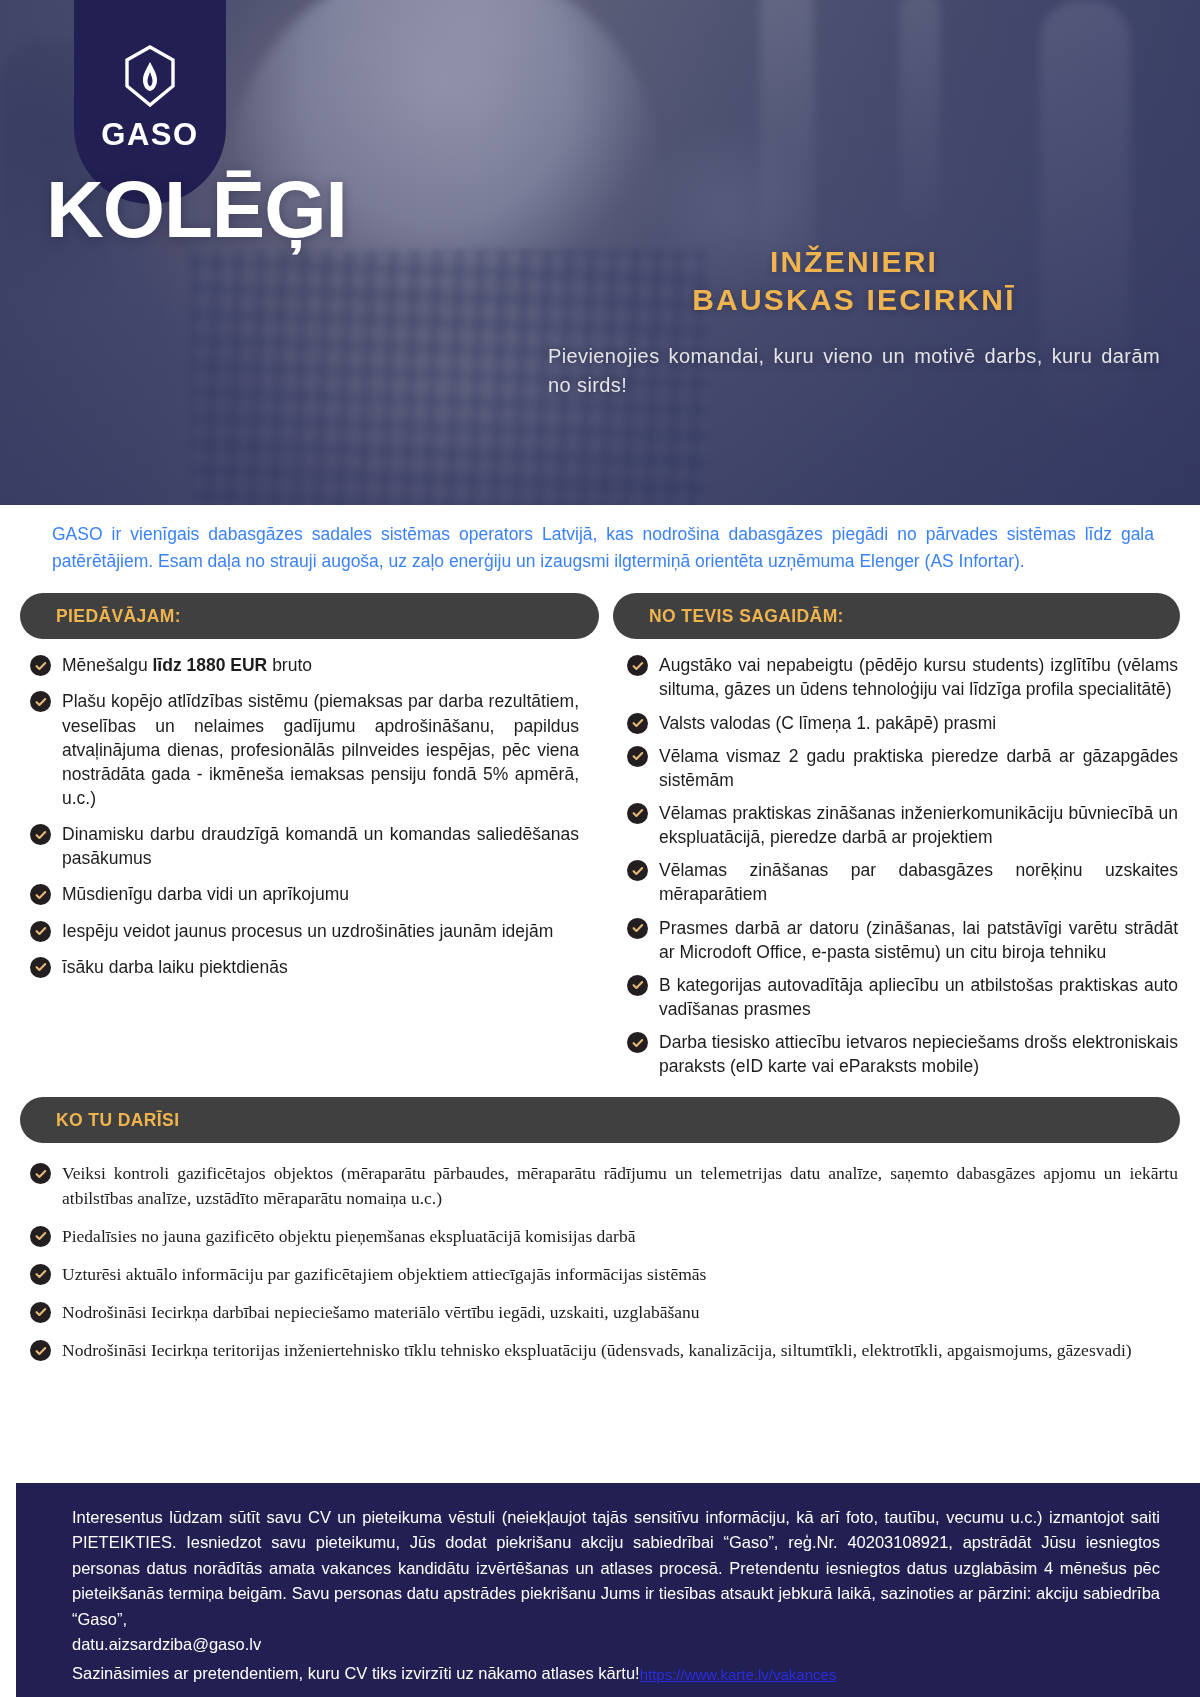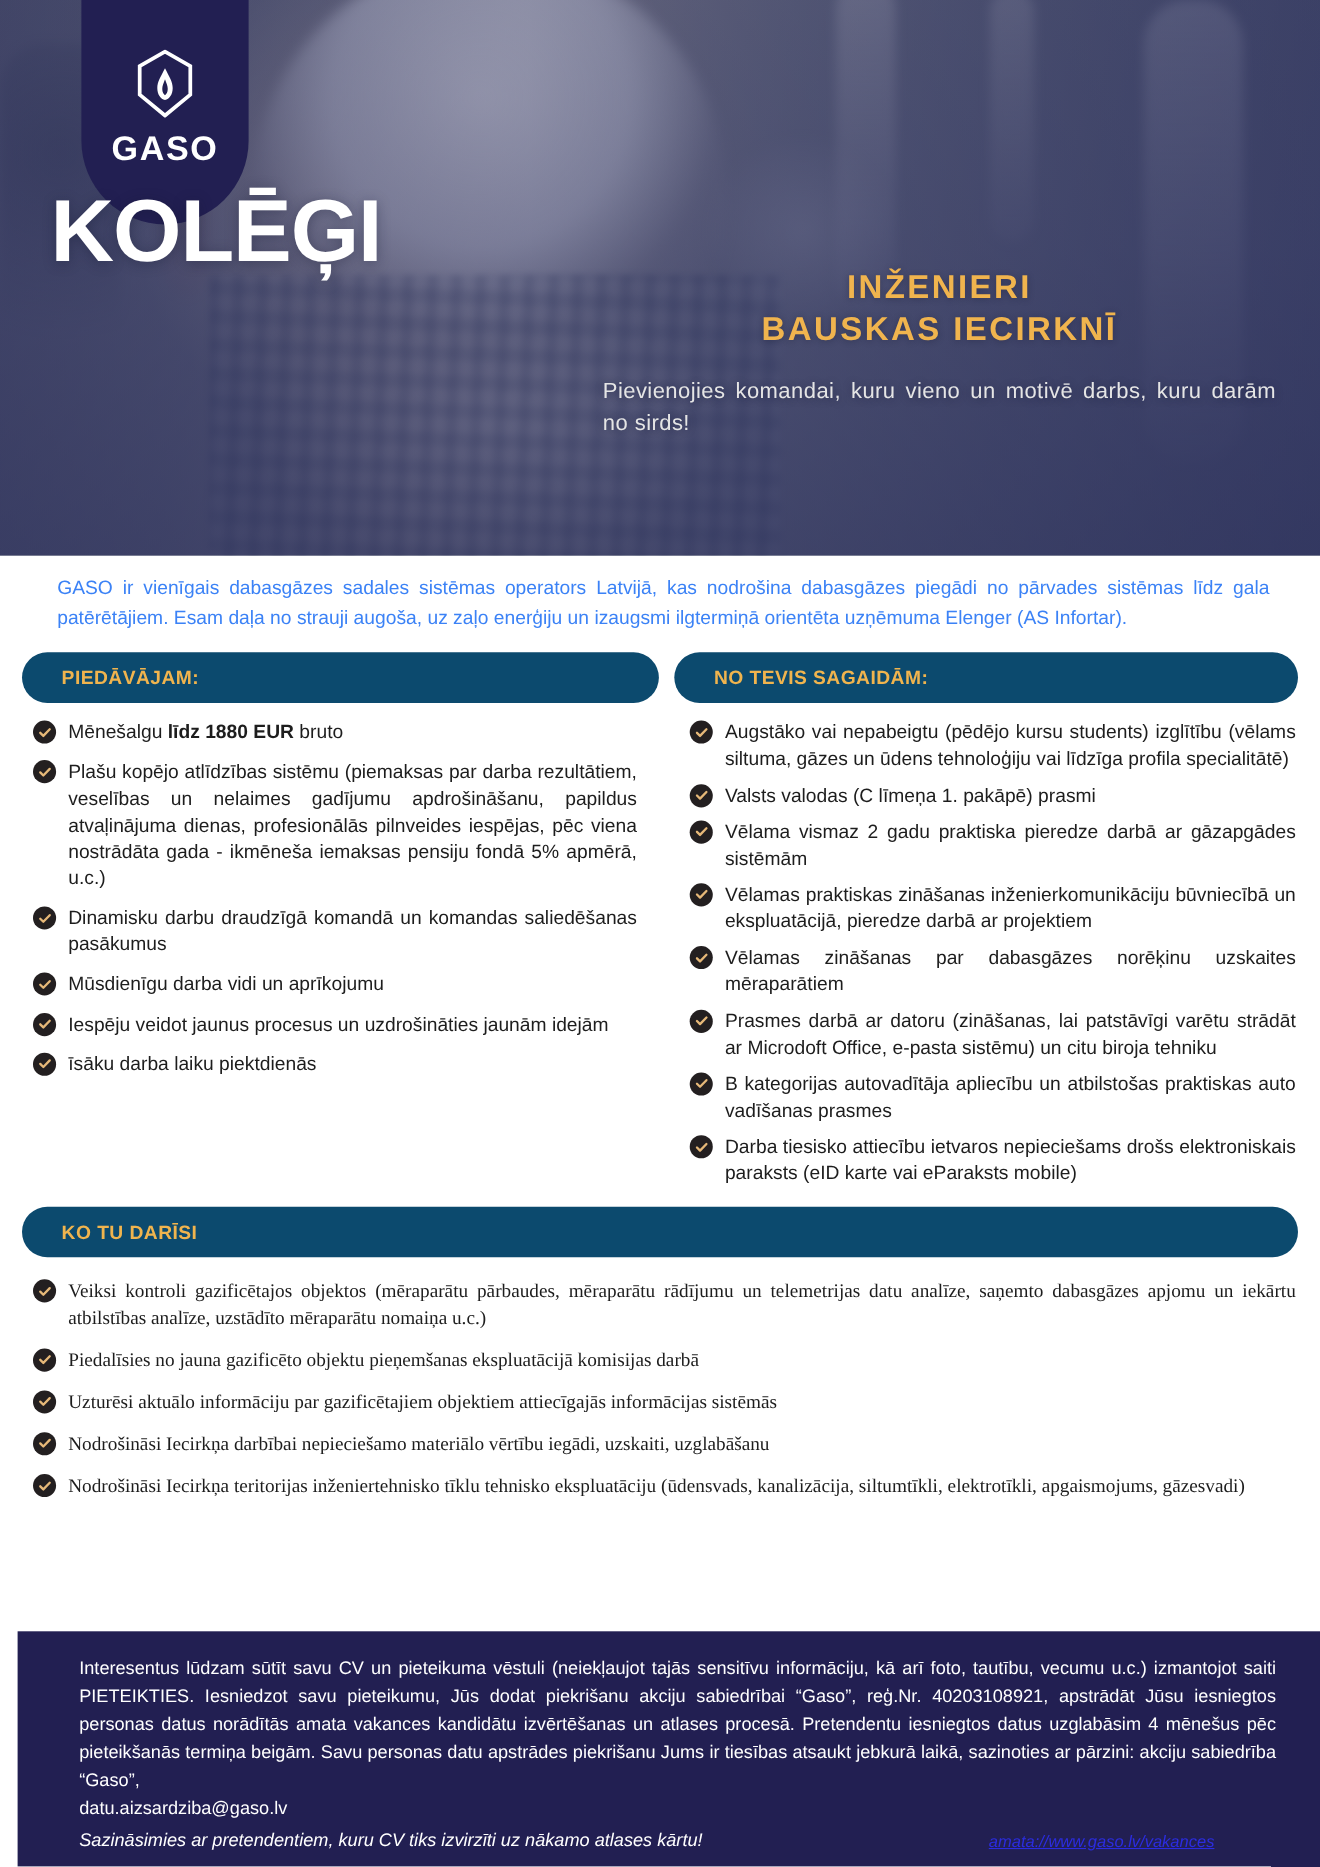--- a/index.html
+++ b/index.html
@@ -154,21 +154,21 @@
   .intro {
     padding: 16px 46px 14px 52px;
     color: #3b82f6;
     font-size: 17.5px;
     line-height: 1.55;
     text-align: justify;
   }
 
   
   .bar {
-    background: #0c4a6e;
+    background: #404040;
     border-radius: 26px;
     height: 46px;
     display: flex;
     align-items: center;
   }
   .bar-label {
     color: #f0b44e;
     font-size: 17.5px;
     font-weight: 700;
     letter-spacing: 0.4px;
@@ -235,22 +235,21 @@
   .footer-text {
     font-size: 16.5px;
     line-height: 1.55;
     text-align: justify;
   }
   .footer-email { font-size: 16.5px; line-height: 1.55; }
   .footer-bottom {
     margin-top: 6px;
     display: flex;
     align-items: flex-end;
-    justify-content: space-between;
-    font-style: italic;
+    justify-content: flex-start;
   }
   .footer-closing { font-size: 16.5px; }
   .footer-link {
     color: #2b2ce0;
     font-size: 15px;
     text-decoration: underline;
     margin-right: 56px;
   }
 </style>
 </head>
@@ -415,17 +414,17 @@
             </svg>
           </span><span>Nodrošināsi Iecirkņa teritorijas inženiertehnisko tīklu tehnisko ekspluatāciju (ūdensvads, kanalizācija, siltumtīkli, elektrotīkli, apgaismojums, gāzesvadi)</span></li>
       </ul>
   </div>
 
   <div class="footer">
     <div class="footer-text">Interesentus lūdzam sūtīt savu CV un pieteikuma vēstuli (neiekļaujot tajās sensitīvu informāciju, kā arī foto, tautību, vecumu u.c.) izmantojot saiti PIETEIKTIES. Iesniedzot savu pieteikumu, Jūs dodat piekrišanu akciju sabiedrībai “Gaso”, reģ.Nr. 40203108921, apstrādāt Jūsu iesniegtos personas datus norādītās amata vakances kandidātu izvērtēšanas un atlases procesā. Pretendentu iesniegtos datus uzglabāsim 4 mēnešus pēc pieteikšanās termiņa beigām. Savu personas datu apstrādes piekrišanu Jums ir tiesības atsaukt jebkurā laikā, sazinoties ar pārzini: akciju sabiedrība “Gaso”,</div>
     <div class="footer-email">datu.aizsardziba@gaso.lv</div>
     <div class="footer-bottom">
       <div class="footer-closing">Sazināsimies ar pretendentiem, kuru CV tiks izvirzīti uz nākamo atlases kārtu!</div>
-      <a class="footer-link" href="#">amata://www.gaso.lv/vakances</a>
+      <a class="footer-link" href="#">https://www.karte.lv/vakances</a>
     </div>
   </div>
 
 </div>
 
 </body></html>

